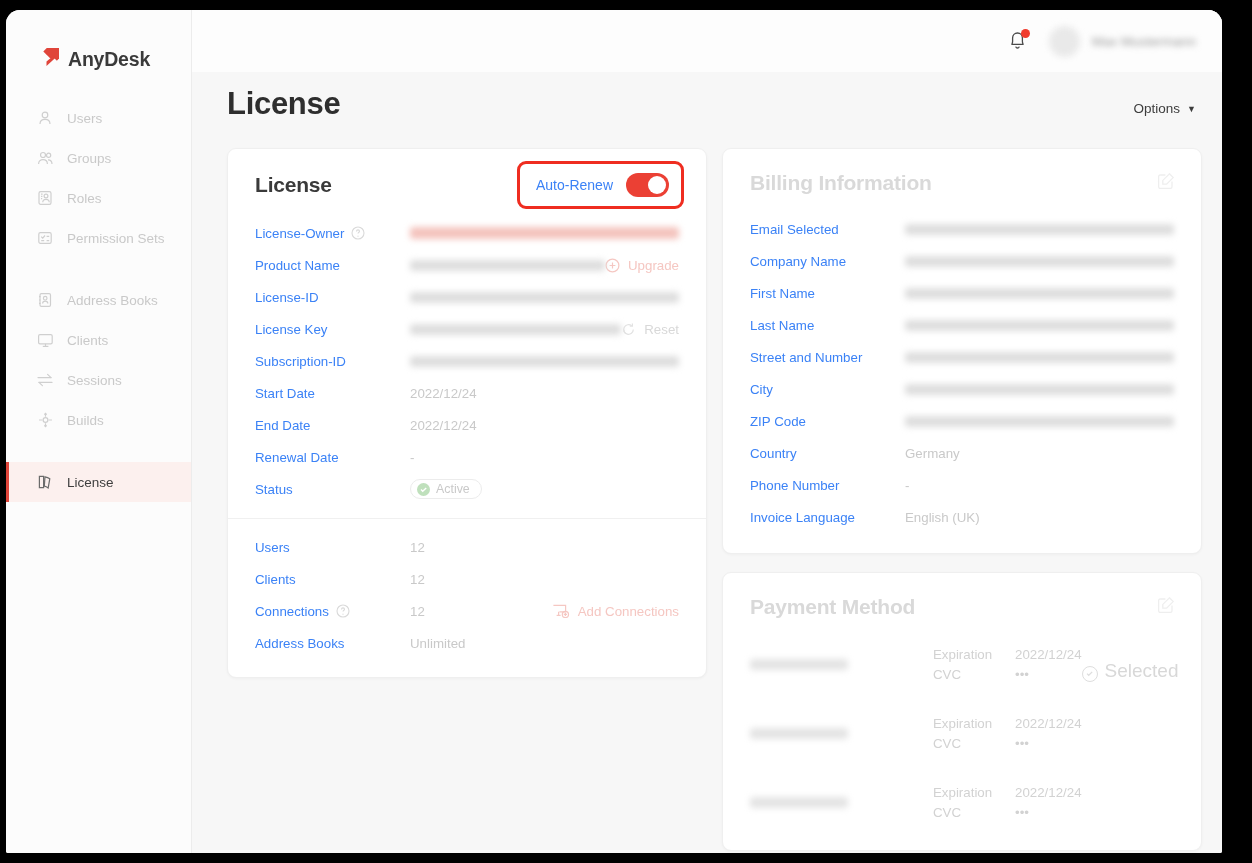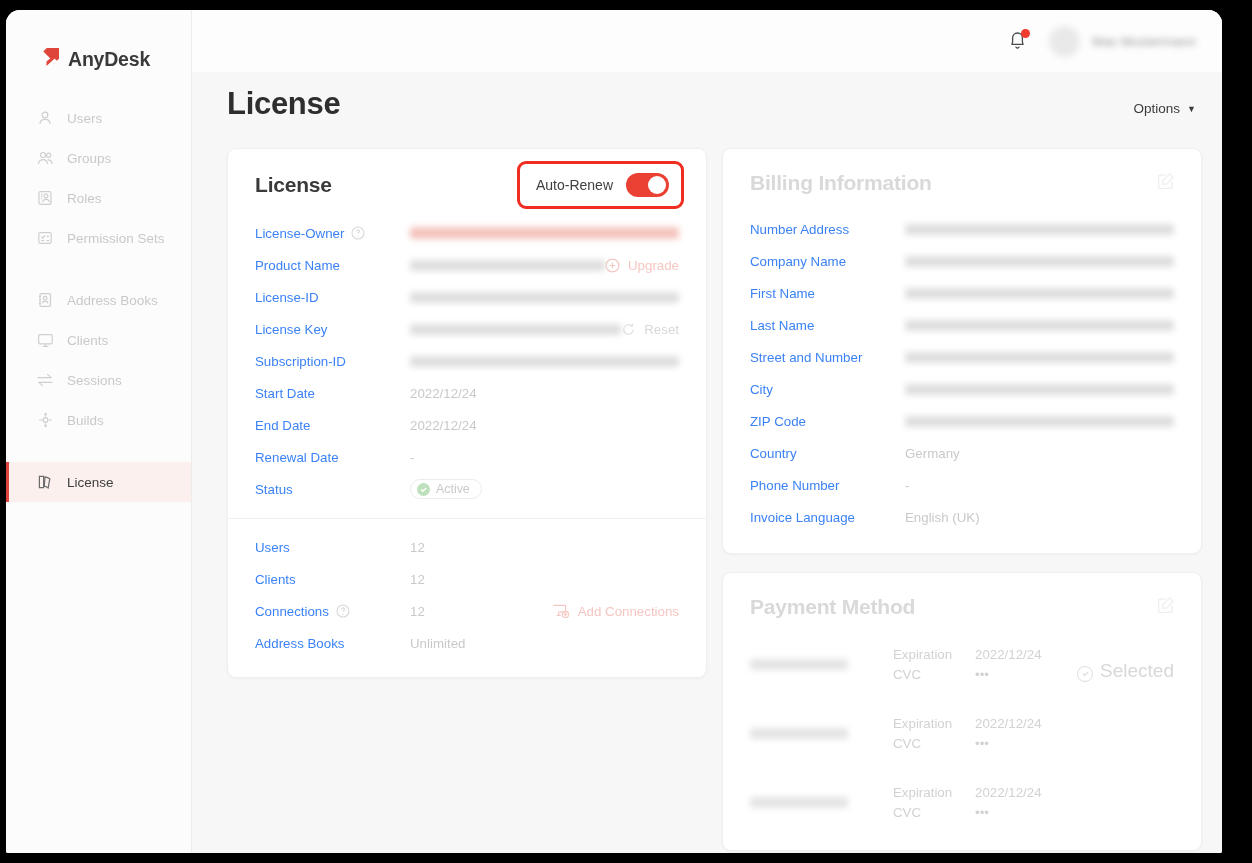--- a/index.html
+++ b/index.html
@@ -150,21 +150,21 @@
   }
   
   .autorenew-box {
     display:flex; align-items:center; gap: 13px;
     border: 3px solid #ef2d20;
     border-radius: 9px;
     padding: 9px 12px 9px 16px;
     background:#fff;
     margin: -10px -4px -10px 0;
   }
-  .autorenew-label { font-size: 14px; color: #404040; }
+  .autorenew-label { font-size: 14px; color: #3b82f6; }
   .toggle {
     width: 43px; height: 24px; border-radius: 13px;
     background: #eb4034; position:relative; cursor:pointer;
   }
   .toggle .knob {
     position:absolute; right: 3px; top: 3px;
     width: 18px; height:18px; border-radius:50%;
     background:#fff;
   }
   
@@ -172,21 +172,21 @@
     display:flex; align-items:center;
     padding: 10px 27px 10px 27px;
     gap: 0;
   }
   .pay-card-redact {
     width: 98px; height: 11px; border-radius:3px;
     background: #e4e4e4; filter: blur(3.2px);
     flex: 0 0 98px;
   }
   .pay-mid { margin-left: 45px; display:flex; gap: 8px; font-size: 13.3px; color:#d2d2d2;}
-  .pay-keys { display:flex; flex-direction:column; gap: 5px; width: 74px;}
+  .pay-keys { display:flex; flex-direction:column; gap: 5px; width: 74px; margin-left: 40px;}
   .pay-vals { display:flex; flex-direction:column; gap: 5px;}
   .pay-sel {
     margin-left: auto; display:flex; align-items:flex-end; gap:7px;
     color:#d8d8d8; font-size:19px; cursor:pointer;margin-top:12px;
   }
   .circle-check {
     width:16px;height:16px;border-radius:50%;
     border:1.4px solid #dedede; display:inline-flex;align-items:center;justify-content:center;
   }
 </style>
@@ -505,21 +505,21 @@
             <span class="edit-icon">
               <svg width="18" height="18" viewBox="0 0 18 18" fill="none" stroke="#dedede" stroke-width="1.3">
                 <path d="M15 9.6v5.2a1.6 1.6 0 0 1-1.6 1.6H3.2a1.6 1.6 0 0 1-1.6-1.6V4.6A1.6 1.6 0 0 1 3.2 3h5.2"></path>
                 <path d="M12.4 1.8l3.8 3.8-6.6 6.6H5.8V8.4z"></path>
               </svg>
             </span>
           </div>
           <div class="rows" style="padding-bottom:20px">
             <div class="row">
               <div class="lbl">
-                  <span>Number Address</span>
+                  <span>Email Selected</span>
                 </div>
               <span class="val redacted" style="width:158px"></span>
             </div>
             <div class="row">
               <div class="lbl">
                   <span>Company Name</span>
                 </div>
               <span class="val redacted" style="width:130px"></span>
             </div>
             <div class="row">

